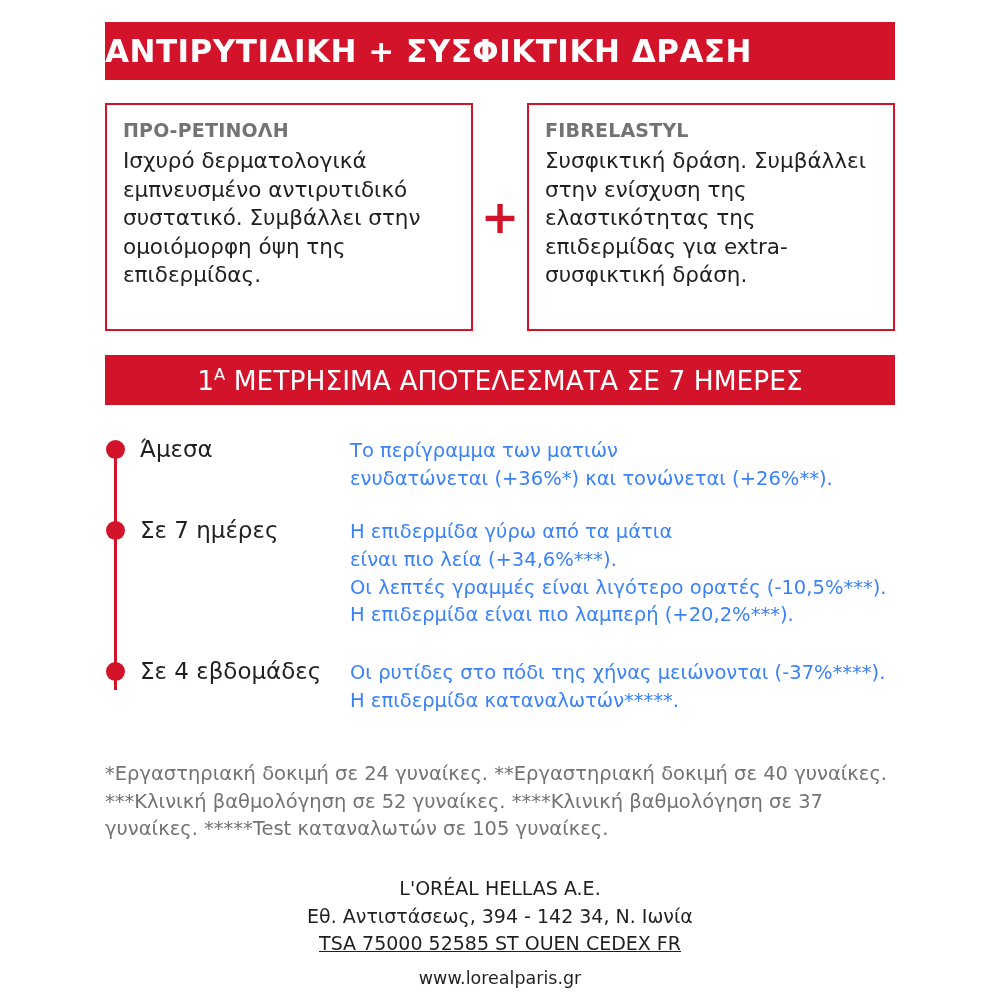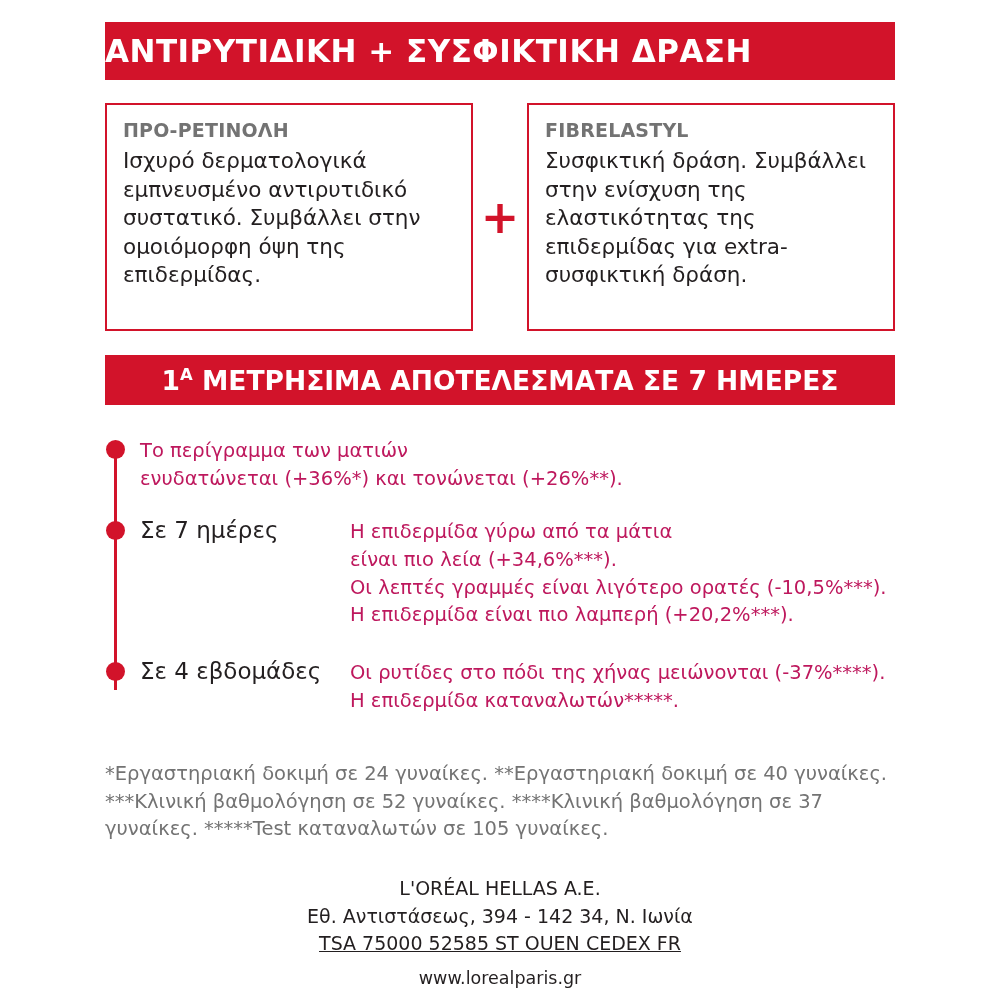--- a/index.html
+++ b/index.html
@@ -73,21 +73,21 @@
   .banner2 {
     position: absolute;
     left: 105px; top: 355px;
     width: 790px; height: 50px;
     background: #d2132a;
     display: flex; align-items: center; justify-content: center;
   }
   .banner2-text {
     color: #ffffff;
     font-size: 26.5px;
-    font-weight: bold;
+    font-weight: normal;
     white-space: nowrap;
   }
   .banner2-text sup { font-size: 0.62em; vertical-align: super; }
 
   
   .timeline {
     position: absolute;
     left: 98px; top: 435px;
     width: 800px; height: 310px;
   }
@@ -118,21 +118,21 @@
     flex: 0 0 210px;
     font-size: 23px;
     color: #231f20;
     line-height: 1.25;
     padding-top: 0px;
   }
   .tl-text {
     flex: 1;
     font-size: 19.5px;
     line-height: 1.42;
-    color: #be185d;
+    color: #3b82f6;
     padding-top: 2px;
   }
   .tl-text div { white-space: nowrap; }
   .row1 { margin-top: 0px; }
   .row2 { margin-top: 24px; }
   .row3 { margin-top: 28px; }
 
   
   .footnotes {
     position: absolute;
@@ -181,20 +181,21 @@
     <div class="banner2-text"><span>1</span><sup>Α</sup><span> ΜΕΤΡΗΣΙΜΑ ΑΠΟΤΕΛΕΣΜΑΤΑ ΣΕ 7 ΗΜΕΡΕΣ</span></div>
   </div>
 
   <div class="timeline">
     <div class="tl-line"></div>
 
     <div class="tl-row row1">
       <div class="tl-dot-wrap">
         <div class="tl-dot"></div>
       </div>
+      <div class="tl-label">Άμεσα</div>
       <div class="tl-text">
         <div>Το περίγραμμα των ματιών</div>
         <div>ενυδατώνεται (+36%*) και τονώνεται (+26%**).</div>
       </div>
     </div>
 
     <div class="tl-row row2">
       <div class="tl-dot-wrap">
         <div class="tl-dot"></div>
       </div>

